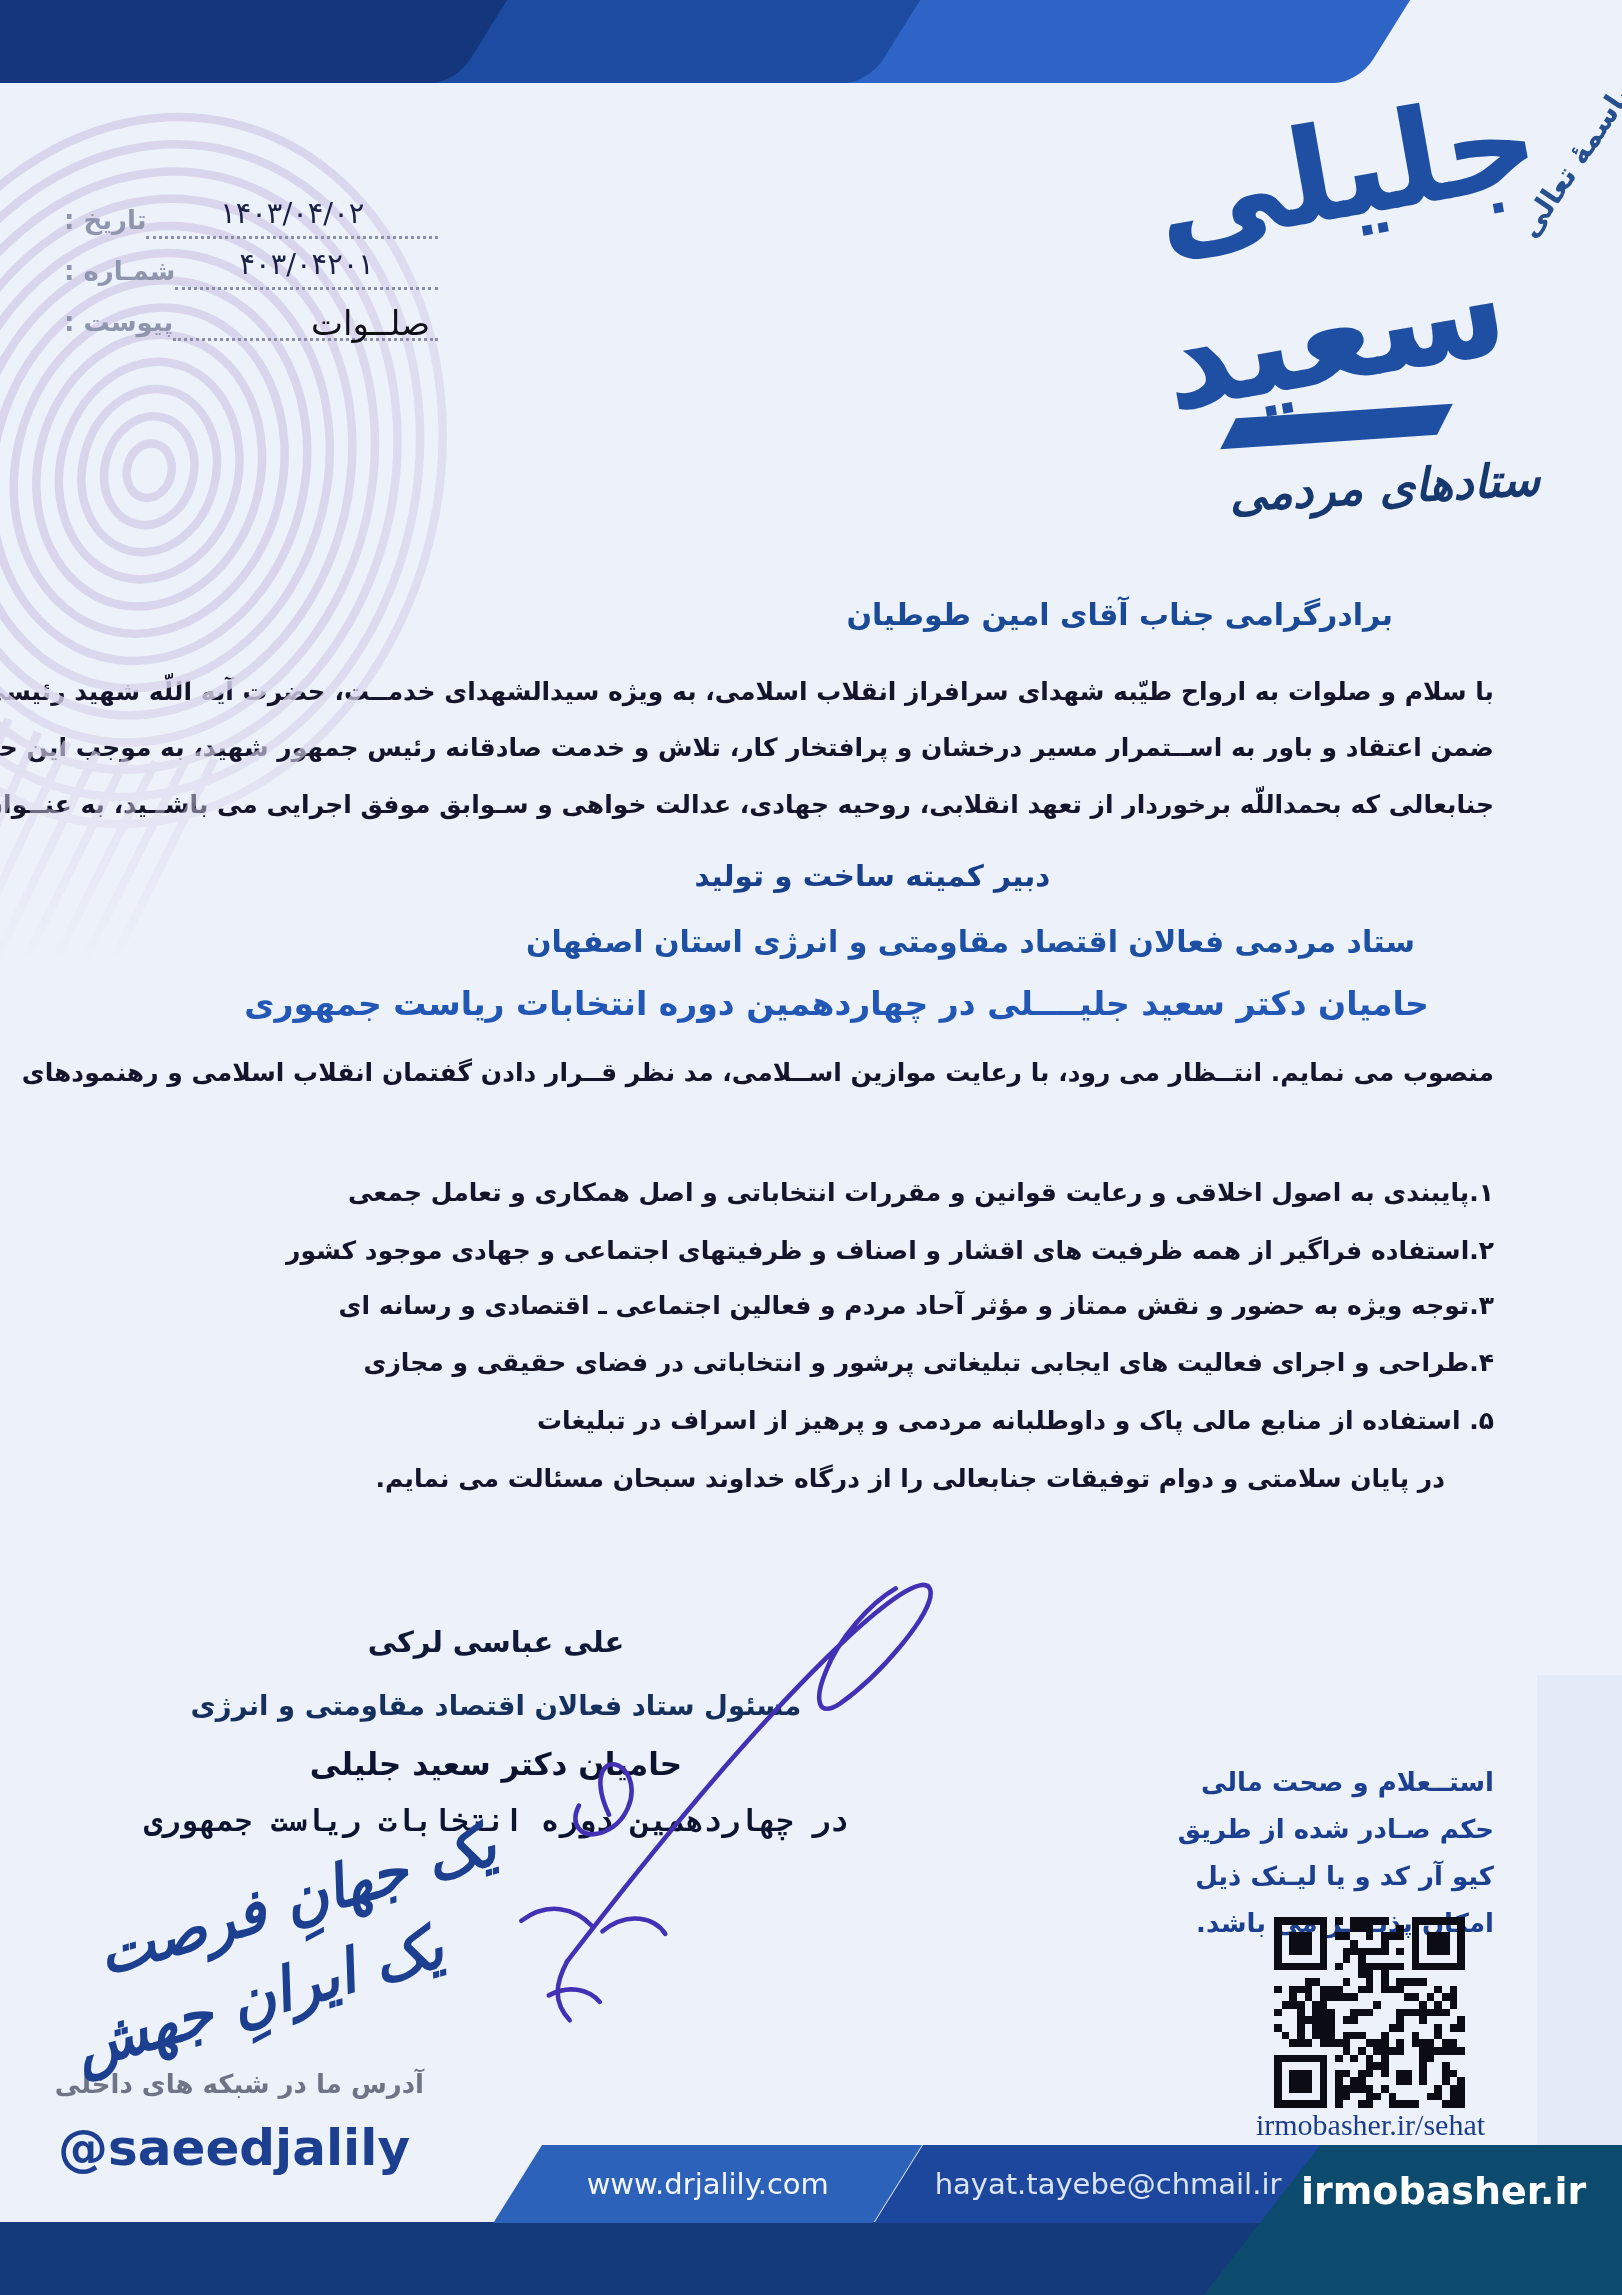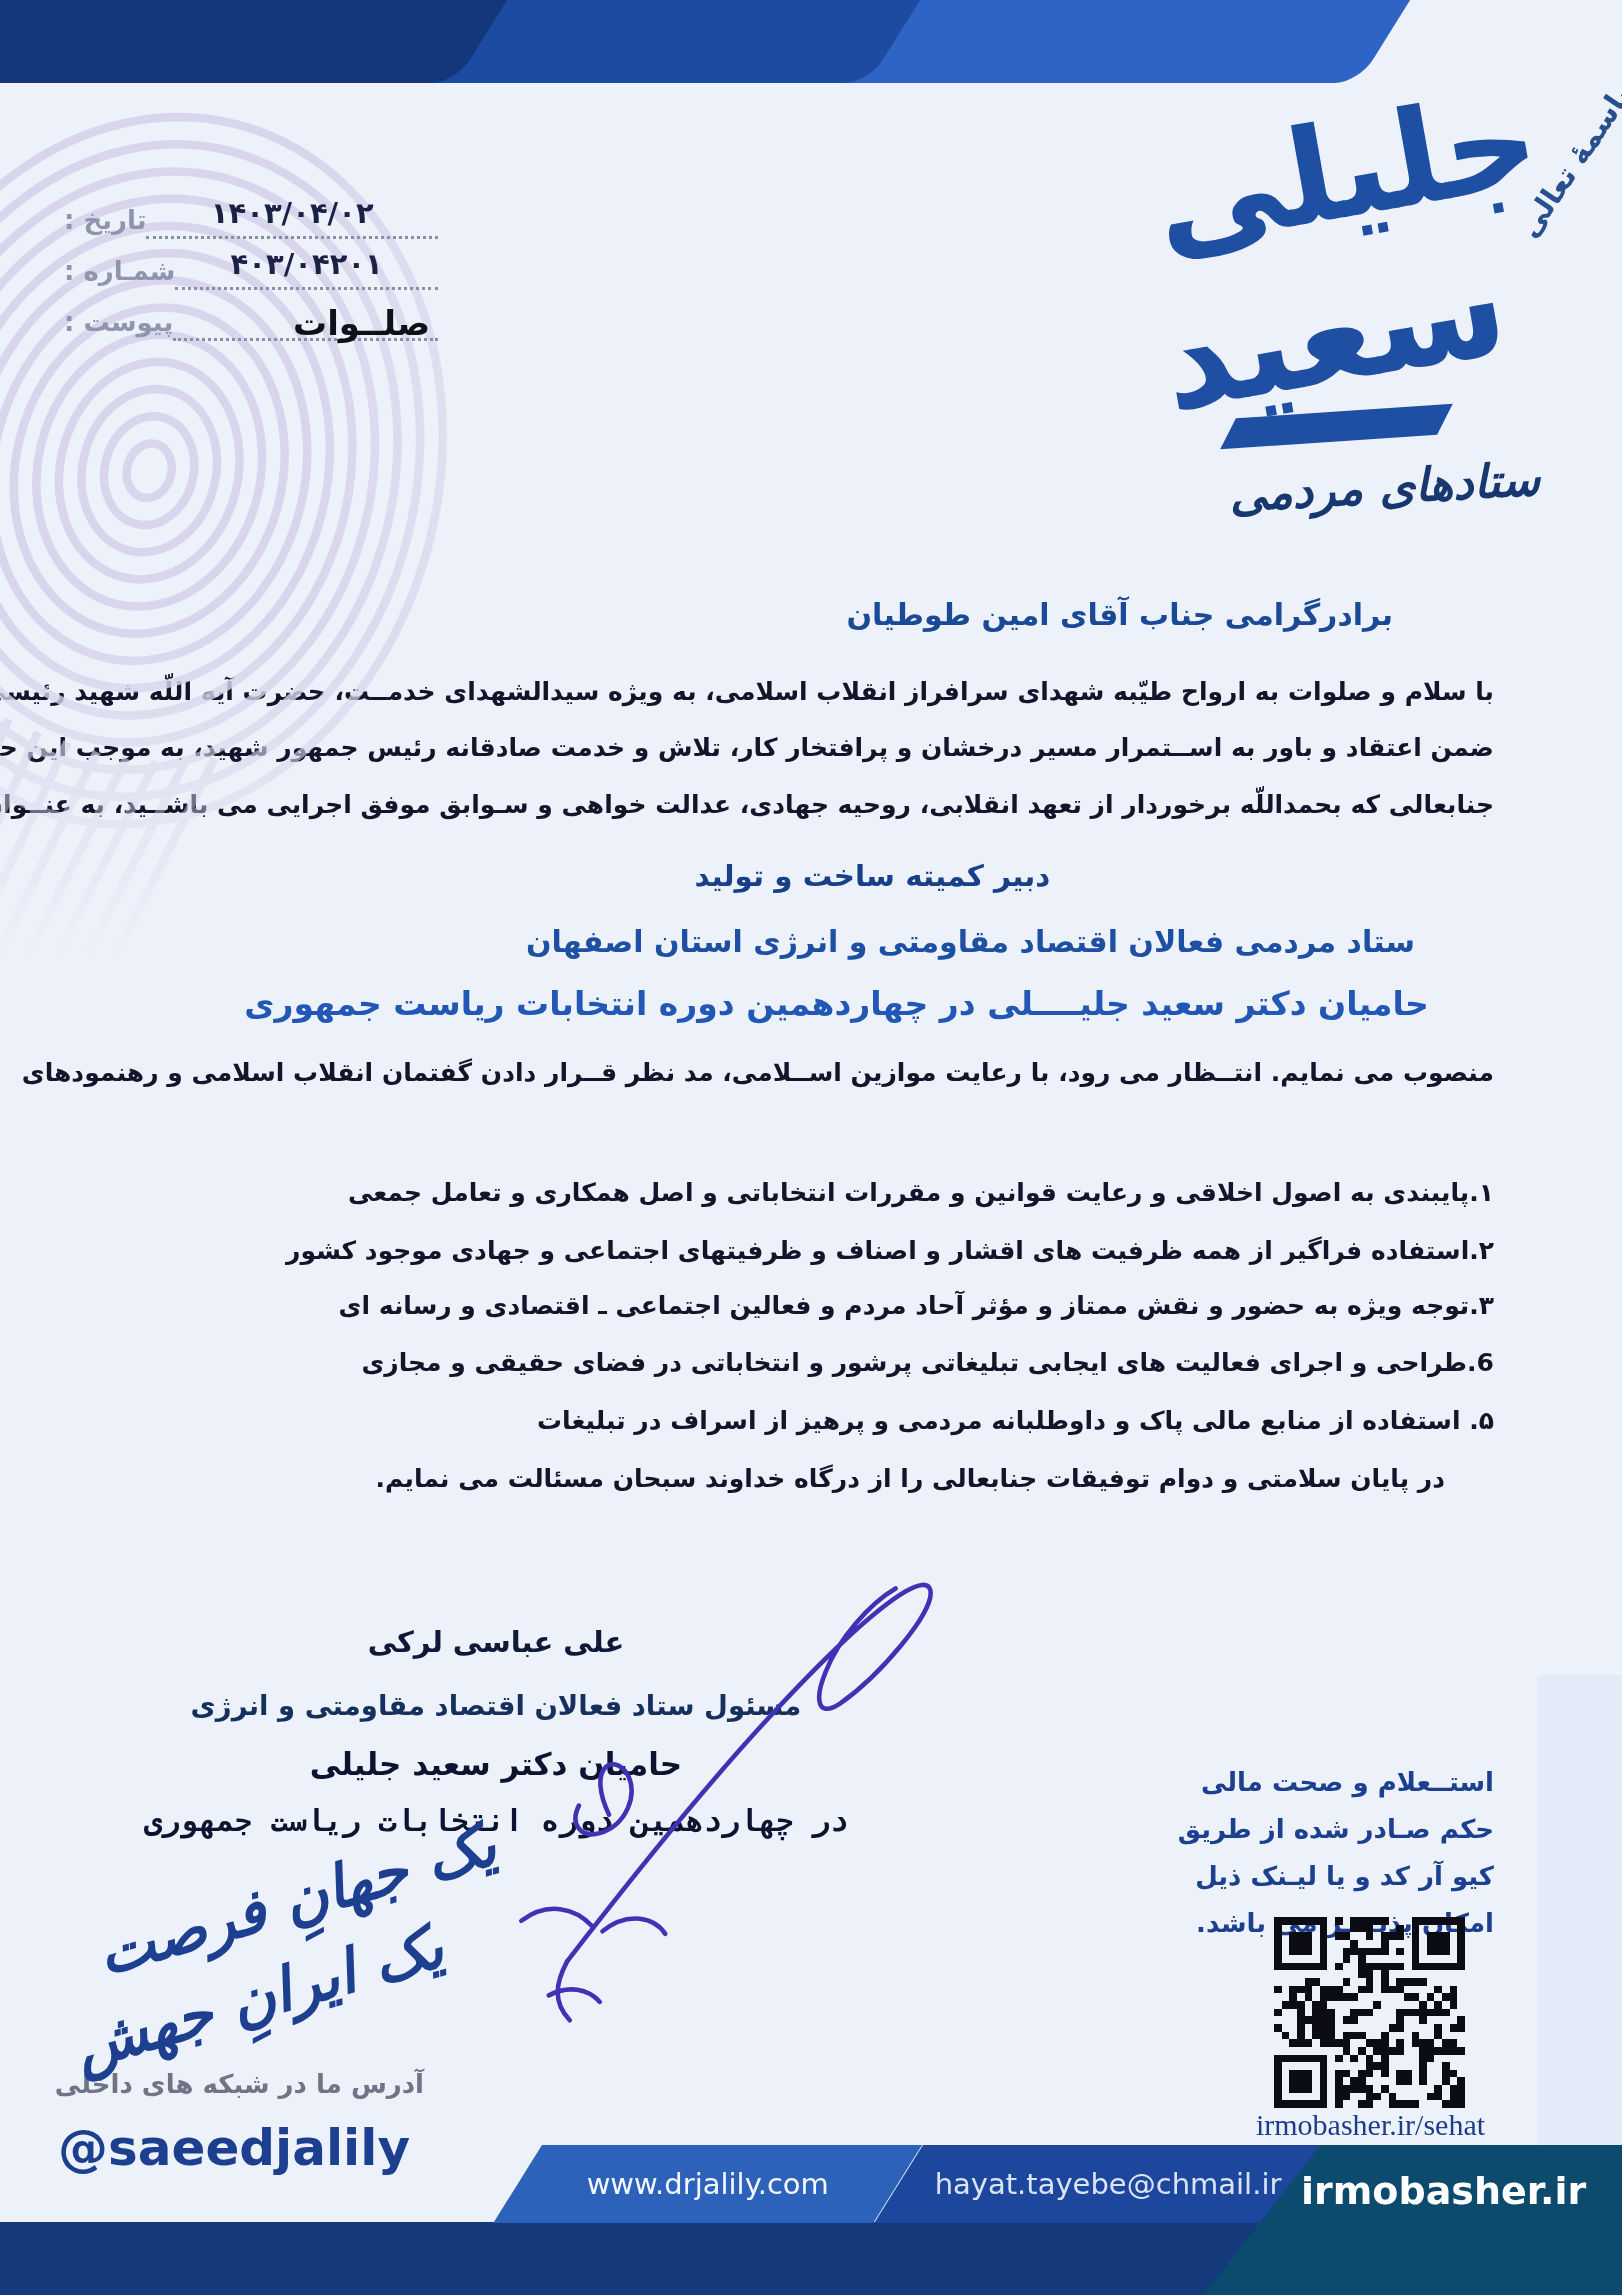--- a/index.html
+++ b/index.html
@@ -22,21 +22,21 @@
     mask-image:linear-gradient(90deg,#000 55%,rgba(0,0,0,.25) 100%);}
   .fingerprint-wrap svg{display:block;
     -webkit-mask-image:linear-gradient(180deg,#000 60%,transparent 97%);
     mask-image:linear-gradient(180deg,#000 60%,transparent 97%);}
   
   .admin{position:absolute;right:1184px;left:65px;top:188px;z-index:3;}
   .admin-row{position:relative;display:flex;align-items:flex-end;justify-content:flex-start;height:51px;}
   .admin-label{color:#9095ae;font-size:26px;font-weight:bold;white-space:nowrap;padding-bottom:3.9px;}
   .admin-dots{flex:1;position:relative;border-bottom:3.3px dotted #8b8fa5;height:100%;}
   .admin-value{position:absolute;left:50%;transform:translateX(-50%);bottom:6.5px;
-    color:#1b2145;font-size:29px;font-weight:bold;white-space:nowrap;}
+    color:#1b2145;font-size:29px;font-weight:normal;white-space:nowrap;}
   .admin-value.attach{left:auto;right:7.9px;transform:none;bottom:-5.2px;color:#101018;font-size:34px;}
   
   .logo{position:absolute;left:1112px;top:98px;width:484px;height:393px;z-index:2;color:#1e4fa3;}
   .logo .w1{position:absolute;right:56px;top:6.5px;font-size:131px;font-weight:bold;transform:rotate(-10deg);line-height:1;}
   .logo .w2{position:absolute;right:88px;top:167px;font-size:137px;font-weight:bold;transform:rotate(-10deg);line-height:1;}
   .logo .bar{position:absolute;right:154px;top:313px;width:209px;height:31px;background:#1e4fa3;transform:skewX(-30deg) rotate(-4deg);}
   .logo-subtitle{position:absolute;left:1266px;top:459px;width:275px;z-index:2;color:#17386e;
     font-size:46px;font-weight:bold;font-style:italic;transform:rotate(-3deg);white-space:nowrap;}
   
   .t{position:absolute;line-height:1.45;color:#14142b;font-weight:bold;}
@@ -163,21 +163,21 @@
 
   <div class="t cline title1">دبیر کمیته ساخت و تولید</div>
   <div class="t cline title2">ستاد مردمی فعالان اقتصاد مقاومتی و انرژی استان اصفهان</div>
   <div class="t cline title3">حامیان دکتر سعید جلیــــلی در چهاردهمین دوره انتخابات ریاست جمهوری</div>
 
   <div class="t jline" style="top:1055px">منصوب می نمایم. انتــظار می رود، با رعایت موازین اســلامی، مد نظر قــرار دادن گفتمان انقلاب اسلامی و رهنمودهای</div>
 
   <div class="t rline" style="top:1175px">۱.پایبندی به اصول اخلاقی و رعایت قوانین و مقررات انتخاباتی و اصل همکاری و تعامل جمعی</div>
   <div class="t rline" style="top:1233px">۲.استفاده فراگیر از همه ظرفیت های اقشار و اصناف و ظرفیتهای اجتماعی و جهادی موجود کشور</div>
   <div class="t rline" style="top:1288px">۳.توجه ویژه به حضور و نقش ممتاز و مؤثر آحاد مردم و فعالین اجتماعی ـ اقتصادی و رسانه ای</div>
-  <div class="t rline" style="top:1345px">6.طراحی و اجرای فعالیت های ایجابی تبلیغاتی پرشور و انتخاباتی در فضای حقیقی و مجازی</div>
+  <div class="t rline" style="top:1345px">۴.طراحی و اجرای فعالیت های ایجابی تبلیغاتی پرشور و انتخاباتی در فضای حقیقی و مجازی</div>
   <div class="t rline" style="top:1403px">۵. استفاده از منابع مالی پاک و داوطلبانه مردمی و پرهیز از اسراف در تبلیغات</div>
 
   <div class="t rline" style="top:1461px;right:177px">در پایان سلامتی و دوام توفیقات جنابعالی را از درگاه خداوند سبحان مسئالت می نمایم.</div>
 
   <svg class="sig-ink" width="1623" height="2295" viewBox="0 0 2480 3508">
     <g stroke="#4331b5" stroke-width="7" fill="none" stroke-linecap="round">
       <path d="M 868 2998 C 990 2840 1150 2640 1300 2500 C 1370 2436 1416 2408 1423 2430 C 1432 2462 1345 2562 1285 2604 C 1252 2626 1245 2600 1263 2556 C 1283 2504 1332 2450 1370 2428"></path>
       <path d="M 932 2774 C 898 2702 938 2678 960 2712 C 978 2742 958 2790 918 2802 C 888 2810 872 2788 886 2760"></path>
       <path d="M 868 2998 C 850 3032 846 3060 872 3088"></path>
       <path d="M 798 2936 C 838 2906 880 2916 906 2944 M 922 2952 C 962 2920 1002 2932 1018 2956"></path>

